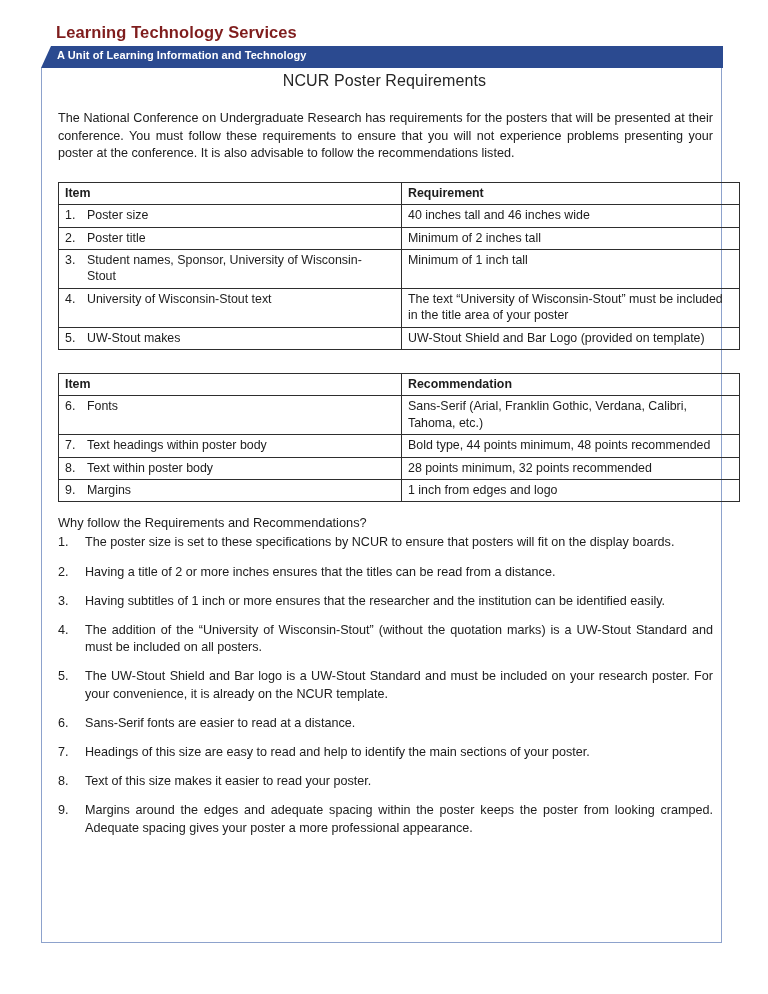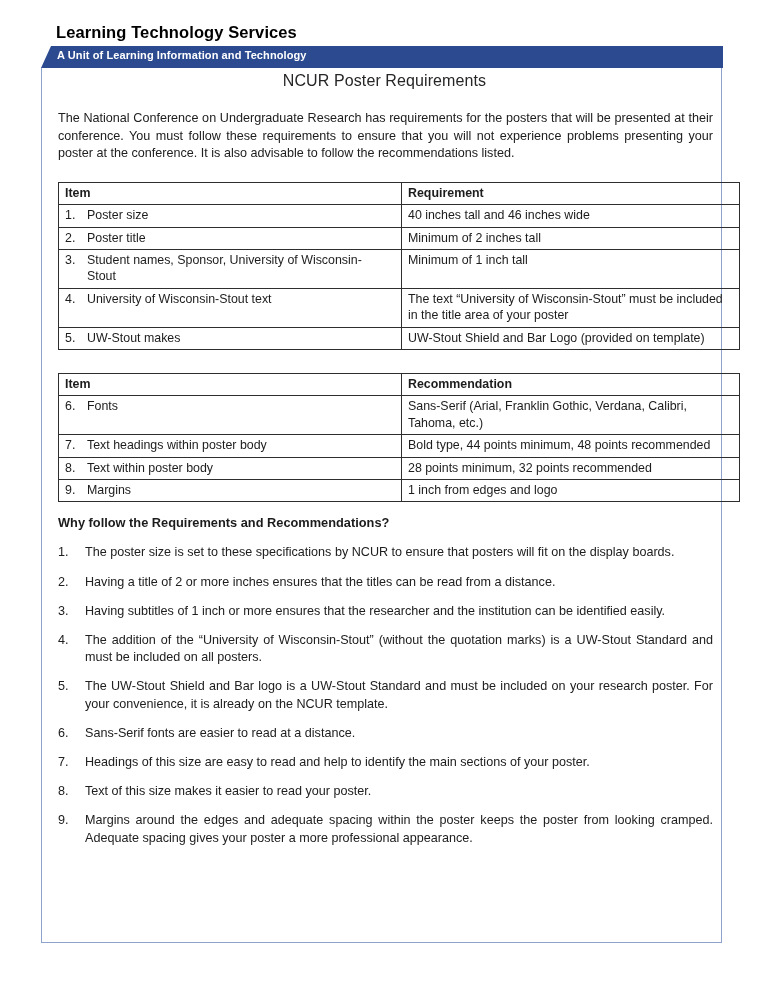--- a/index.html
+++ b/index.html
@@ -30,21 +30,21 @@
     left: 0; top: 0;
     width: 768px;
     height: 70px;
   }
   .brand-title {
     position: absolute;
     left: 56px;
     top: 23px;
     font-size: 16.5px;
     font-weight: bold;
-    color: #000000;
+    color: #7f1d1d;
     letter-spacing: 0.1px;
     white-space: nowrap;
     text-align: center;
   }
   .header-bar-wrap {
     position: absolute;
     left: 41px;
     top: 46px;
     width: 682px;
     height: 22px;
@@ -140,23 +140,23 @@
     display: inline-block;
     vertical-align: top;
     width: 285px;
   }
 
   .table-gap { height: 17px; }
 
   
   .why-head {
     font-size: 12.8px;
-    font-weight: bold;
+    font-weight: normal;
     color: #1c1c1c;
-    margin: 13px 0 14px 0;
+    margin: 13px 0 4px 0;
   }
   ol.why-list {
     margin: 0;
     padding: 0;
     list-style: none;
     width: 655px;
   }
   ol.why-list li {
     position: relative;
     padding-left: 27px;

